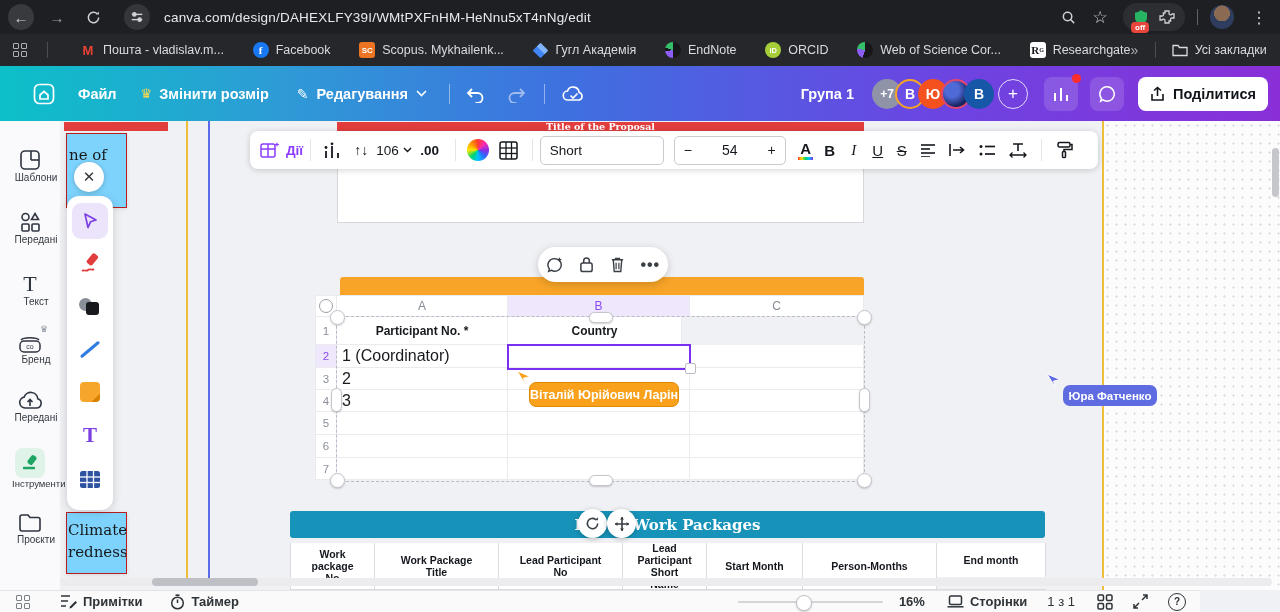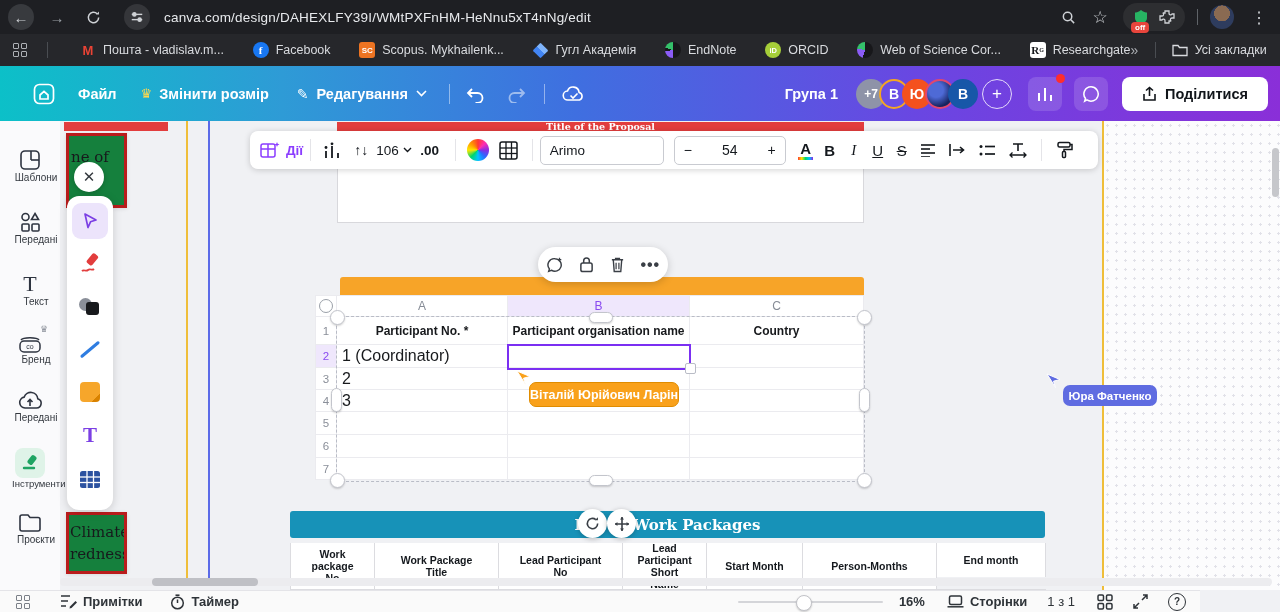--- a/index.html
+++ b/index.html
@@ -32,35 +32,35 @@
   .cv-header{left:0;top:66px;width:1280px;height:55px;
     background:linear-gradient(90deg,#0cc0c8 0%,#2e9bd6 22%,#3f6fe0 45%,#6a46e2 72%,#8a2fd8 100%);
     color:#fff;}
   .cv-menu{font-size:14.5px;font-weight:bold;white-space:nowrap;}
   .hdr-sep{width:1px;height:20px;background:rgba(255,255,255,.45);}
   .avatar{width:30px;height:30px;border-radius:50%;display:flex;align-items:center;justify-content:center;
     font-size:14px;font-weight:bold;color:#fff;border:2px solid transparent;box-sizing:border-box;}
   .sq-btn{width:34px;height:34px;border-radius:8px;background:rgba(255,255,255,.14);display:flex;
     align-items:center;justify-content:center;position:relative;}
   .share-btn{height:34px;border-radius:8px;background:#fff;color:#11151a;display:flex;align-items:center;
-    gap:8px;padding:0 20px;font-size:14.5px;font-weight:bold;}
+    gap:8px;padding:0 12px;font-size:14.5px;font-weight:bold;}
 
   
   .sidebar{left:0;top:121px;width:60px;height:469px;background:#fafafc;z-index:6;}
   .sb-item{position:absolute;left:0;width:60px;text-align:center;color:#2e3440;}
   .sb-label{font-size:10px;color:#33383f;margin-left:12px;}
   .sb-ico{margin:0 auto;}
 
   
   .workspace{left:0;top:121px;width:1280px;height:469px;background:#f0f1f4;}
   .dotgrid{left:1103px;top:0;width:177px;height:469px;background:#fcfcfd;
     background-image:radial-gradient(#e1e1e8 1px,transparent 1.2px);background-size:9px 9px;}
   .vline-y{width:2px;background:#efbe3a;}
   .vline-p{width:2px;background:#5b6be8;}
-  .card{background:#15803d;border:3px solid #b91c1c;box-shadow:0 1px 4px rgba(0,0,0,.10);}
+  .card{background:#7dd3fc;border:1px solid #b91c1c;box-shadow:0 1px 4px rgba(0,0,0,.10);}
   .tb-card{background:#fff;border-radius:8px;box-shadow:0 1px 6px rgba(0,0,0,.18);display:flex;align-items:center;}
   .tb-sep{width:1px;height:22px;background:#e4e4e8;margin:0 7px;flex:0 0 auto;}
   .tb-ico{display:flex;align-items:center;justify-content:center;flex:0 0 auto;color:#14181d;}
   .fmt-letter{font-size:15px;color:#14181d;width:24px;text-align:center;flex:0 0 auto;}
   .wheel{width:22px;height:22px;border-radius:50%;
     background:conic-gradient(#ff3b30,#ff2db0,#8a2be2,#2b6bff,#00c3ff,#00d66b,#ffe600,#ff9500,#ff3b30);}
   .box-ctl{border:1px solid #c9cbd1;border-radius:5px;display:flex;align-items:center;background:#fff;}
 
   .pill-toolbar{background:#fff;border-radius:20px;box-shadow:0 2px 8px rgba(0,0,0,.18);
     display:flex;align-items:center;justify-content:space-around;}
@@ -342,21 +342,20 @@
           <span style="width:12px;height:12px;border:1.4px solid #9aa0a8;border-radius:50%;display:block"></span>
         </div>
         <div class="pc collet" style="width:171px;height:22px;border-top:1px solid #ebebef">A</div>
         <div class="pc collet selcol" style="width:182px;height:22px;border-top:1px solid #ebebef">B</div>
         <div class="pc collet" style="width:174px;height:22px;border-top:1px solid #ebebef">C</div>
       </div>
 
       <div style="display:flex">
         <div class="pc rownum" style="width:22px;height:28px">1</div>
         <div class="pc phead" style="width:171px;height:28px">Participant No. *</div>
-        <div class="pc phead" style="width:182px;height:28px">Participant organisation name</div>
         <div class="pc phead" style="width:174px;height:28px">Country</div>
       </div>
 
       <div style="display:flex">
         <div class="pc rownum selcol" style="width:22px;height:23px">2</div>
         <div class="pc pbody left" style="width:171px;height:23px">1 (Coordinator)</div>
         <div class="pc pbody" style="width:182px;height:23px"></div>
         <div class="pc pbody" style="width:174px;height:23px"></div>
       </div>
 
@@ -558,21 +557,21 @@
         <svg width="19" height="19" viewBox="0 0 19 19">
             <rect x="1" y="1" width="17" height="17" rx="2" fill="none" stroke="#14181d" stroke-width="1.5"></rect>
             <line x1="1" y1="7" x2="18" y2="7" stroke="#14181d" stroke-width="1.3"></line>
             <line x1="1" y1="12.5" x2="18" y2="12.5" stroke="#14181d" stroke-width="1.3"></line>
             <line x1="7" y1="1" x2="7" y2="18" stroke="#14181d" stroke-width="1.3"></line>
             <line x1="12.5" y1="1" x2="12.5" y2="18" stroke="#14181d" stroke-width="1.3"></line>
           </svg>
       </div>
       <div class="tb-sep"></div>
       <div class="box-ctl" style="width:104px;height:27px;padding:0 9px;font-size:13.5px;color:#14181d">
-        <span>Arimo</span>
+        <span>Short</span>
       </div>
       <div style="width:10px"></div>
       <div class="box-ctl" style="width:92px;height:27px;justify-content:space-between;padding:0 9px;font-size:14px;color:#14181d">
         <span>−</span>
         <span>54</span>
         <span>+</span>
       </div>
       <div style="width:8px"></div>
       <div class="tb-ico" style="flex-direction:column;width:24px">
         <span style="font-weight:bold;font-size:15px;line-height:15px">A</span>

